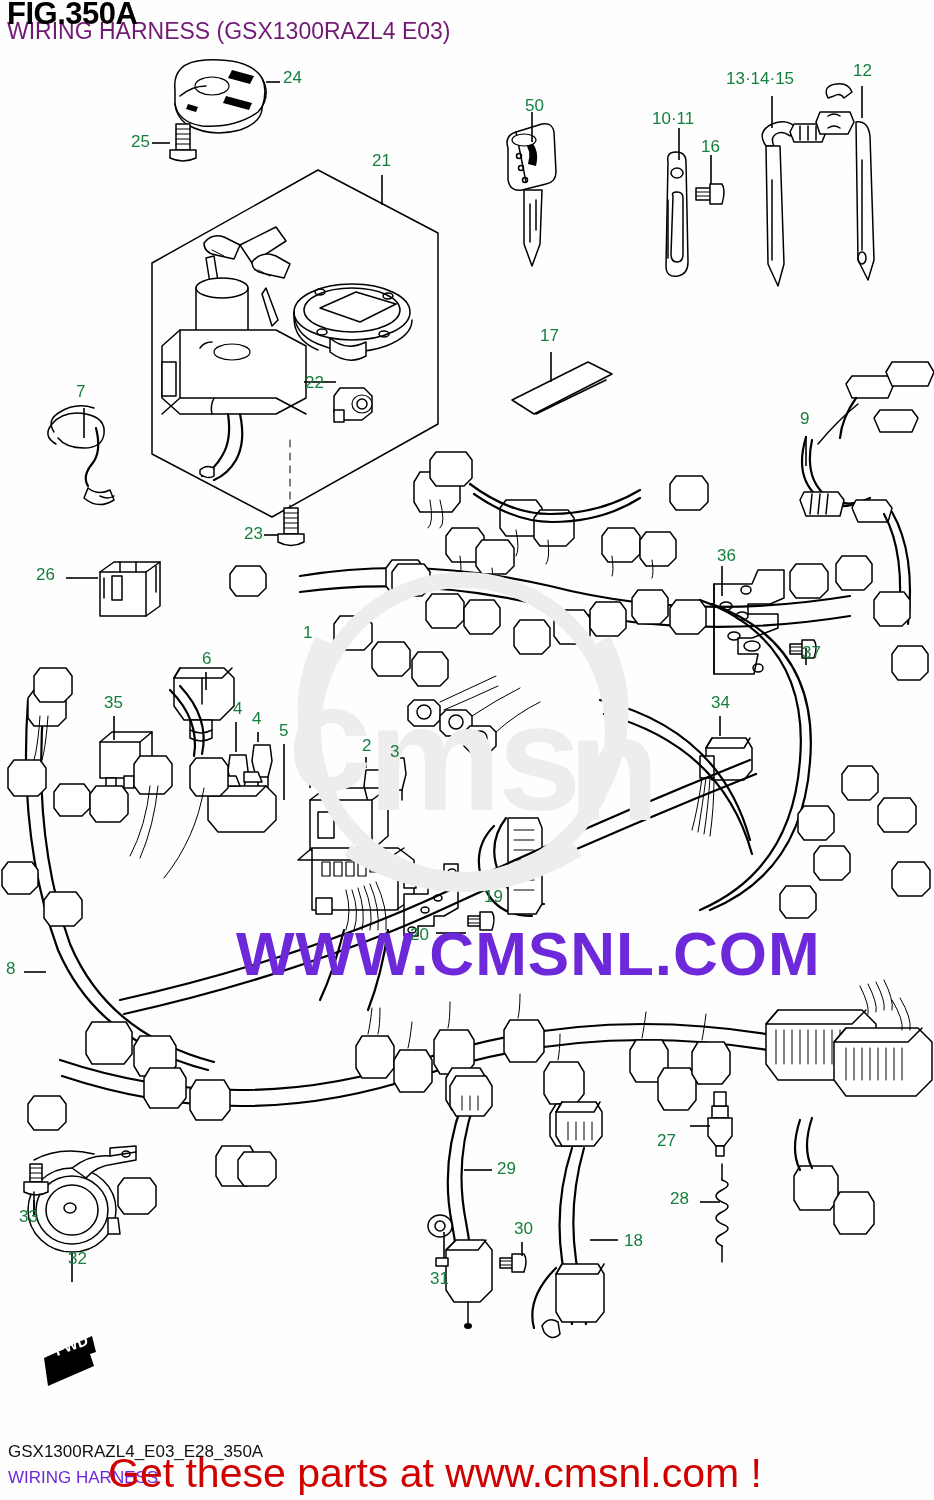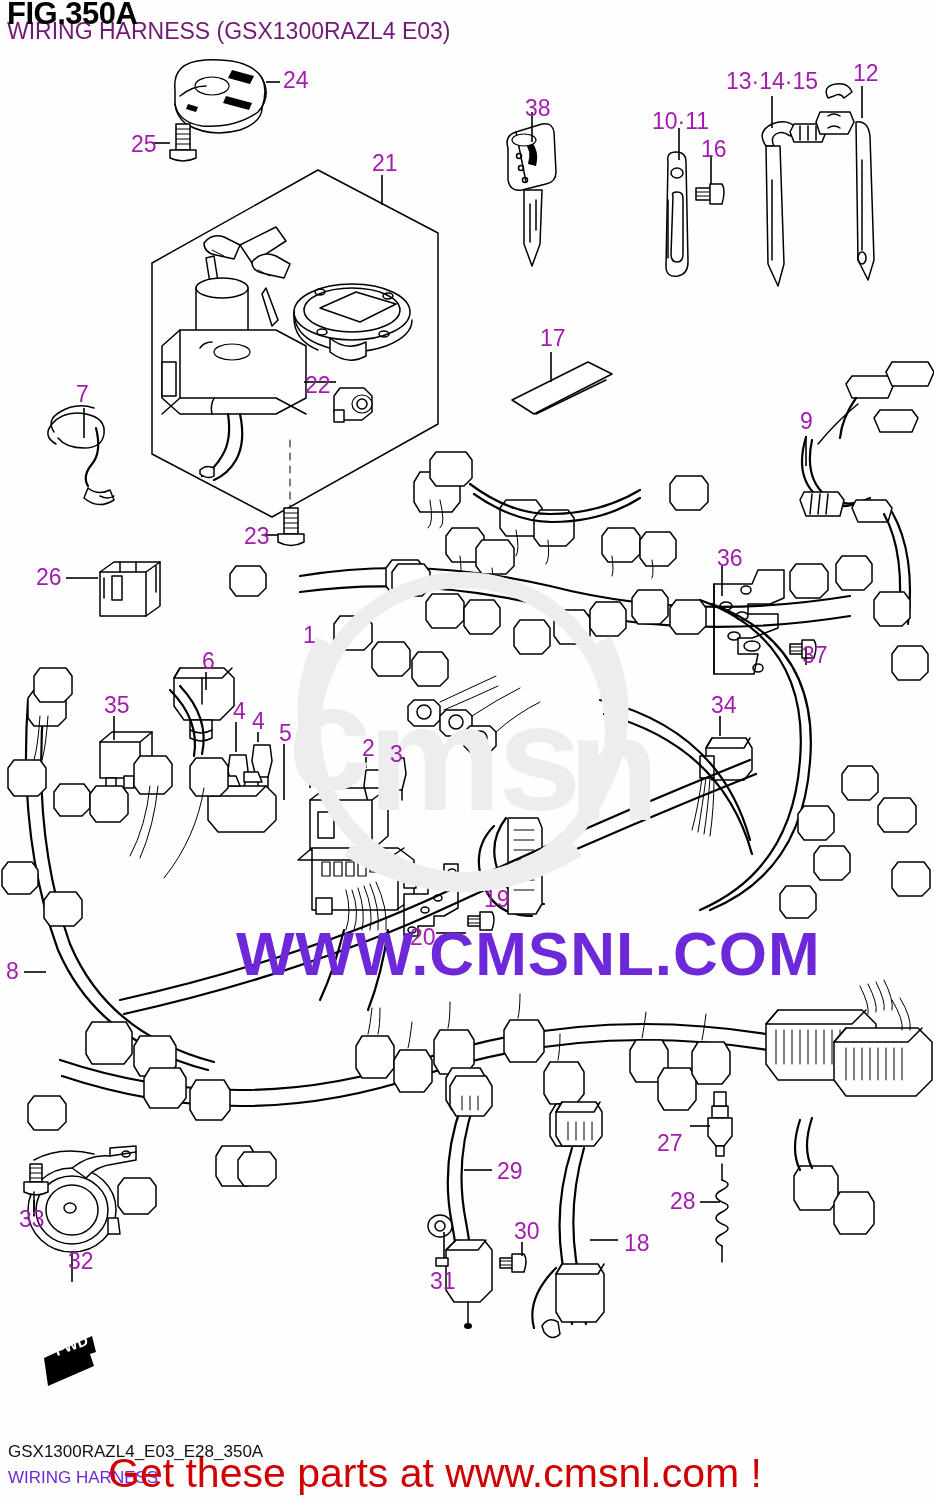--- a/index.html
+++ b/index.html
@@ -16,21 +16,21 @@
   #canvas{position:absolute;left:0;top:0;width:934px;height:1500px;}
   #canvas svg{position:absolute;left:0;top:0;}
 
   
   #wm-logo{position:absolute;left:228px;top:520px;width:470px;height:460px;
            z-index:1;pointer-events:none;opacity:1;}
   #wm-url{position:absolute;left:236px;top:918px;font-size:62px;color:#ebebeb;
           font-weight:bold;letter-spacing:1px;z-index:1;white-space:nowrap;}
 
   
-  .lbl{position:absolute;font-size:23px;color:#a21caf;line-height:1;z-index:30;
+  .lbl{position:absolute;font-size:17px;color:#15803d;line-height:1;z-index:30;
        white-space:nowrap;font-family:"Liberation Sans",sans-serif;}
 
   
   #foot1{position:absolute;left:8px;top:1442px;font-size:17px;color:#111;z-index:40;}
   #foot2{position:absolute;left:8px;top:1468px;font-size:17px;color:#6d28d9;z-index:40;}
   #promo{position:absolute;left:108px;top:1450px;font-size:41px;color:#d00000;
          z-index:45;white-space:nowrap;}
 </style>
 </head>
 <body>
@@ -695,21 +695,21 @@
   </g>
 
 </g>
 </svg>
 </div>
 
 <div id="labels">
     <div class="lbl" style="left: 283px; top: 69px;">24</div>
     <div class="lbl" style="left: 131px; top: 133px;">25</div>
     <div class="lbl" style="left: 372px; top: 152px; text-align: right;">21</div>
-    <div class="lbl" style="left: 525px; top: 97px;">38</div>
+    <div class="lbl" style="left: 525px; top: 97px;">50</div>
     <div class="lbl" style="left: 652px; top: 110px;">10·11</div>
     <div class="lbl" style="left: 701px; top: 138px;">16</div>
     <div class="lbl" style="left: 726px; top: 70px;">13·14·15</div>
     <div class="lbl" style="left: 853px; top: 62px;">12</div>
     <div class="lbl" style="left: 540px; top: 327px;">17</div>
     <div class="lbl" style="left: 76px; top: 383px;">7</div>
     <div class="lbl" style="left: 305px; top: 374px;">22</div>
     <div class="lbl" style="left: 244px; top: 525px;">23</div>
     <div class="lbl" style="left: 800px; top: 410px;">9</div>
     <div class="lbl" style="left: 36px; top: 566px;">26</div>

